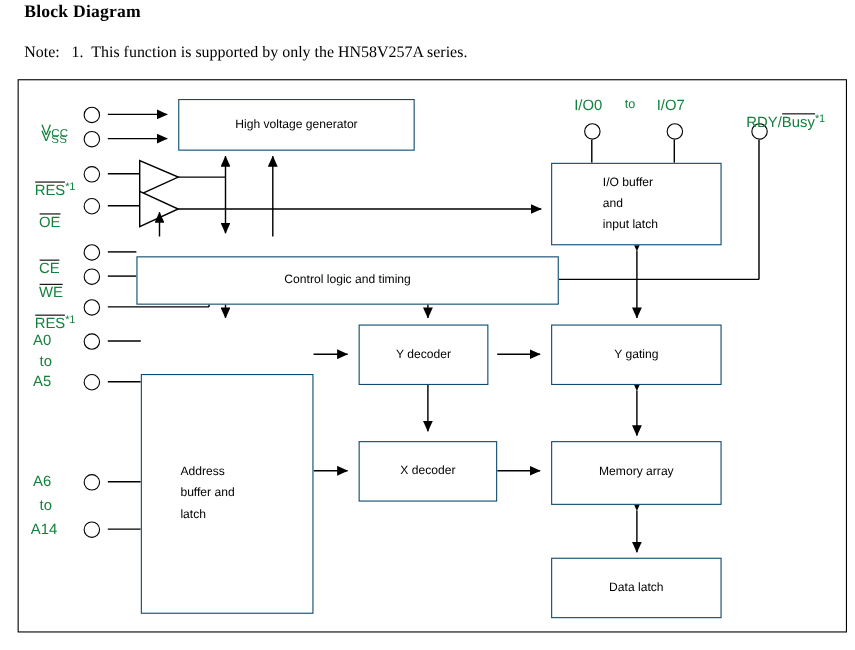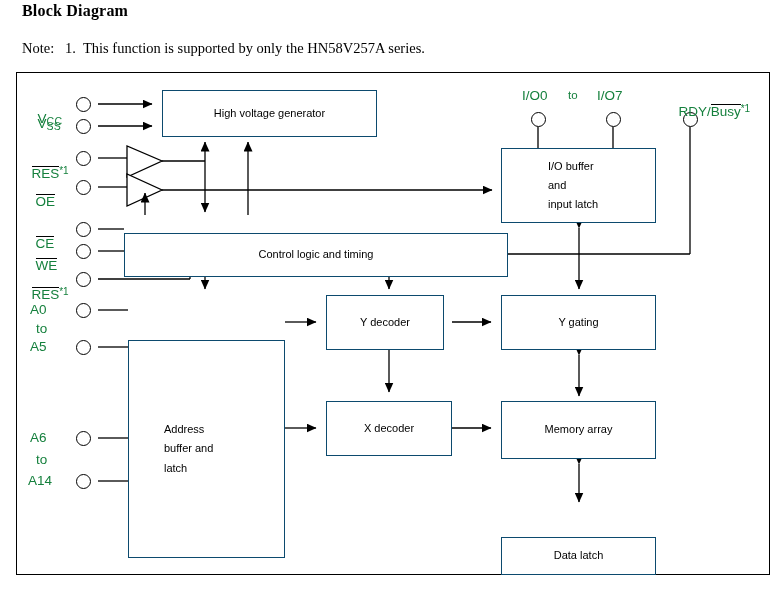--- a/index.html
+++ b/index.html
@@ -209,21 +209,21 @@
 </div>
 
 <div class="blk" style="left:326px;top:401px;width:126px;height:55px;">
   <div>X decoder</div>
 </div>
 
 <div class="blk" style="left:501px;top:401px;width:155px;height:58px;">
   <div>Memory array</div>
 </div>
 
-<div class="blk" style="left:501px;top:507px;width:155px;height:38px;margin-top:30px;">
+<div class="blk" style="left:501px;top:507px;width:155px;height:55px;">
   <div>Data latch</div>
 </div>
 
 <div class="pincircle" style="left:76px;top:97px;"></div>
 <div class="pincircle" style="left:76px;top:119px;"></div>
 <div class="pincircle" style="left:76px;top:151px;"></div>
 <div class="pincircle" style="left:76px;top:180px;"></div>
 <div class="pincircle" style="left:76px;top:222px;"></div>
 <div class="pincircle" style="left:76px;top:244px;"></div>
 <div class="pincircle" style="left:76px;top:272px;"></div>

